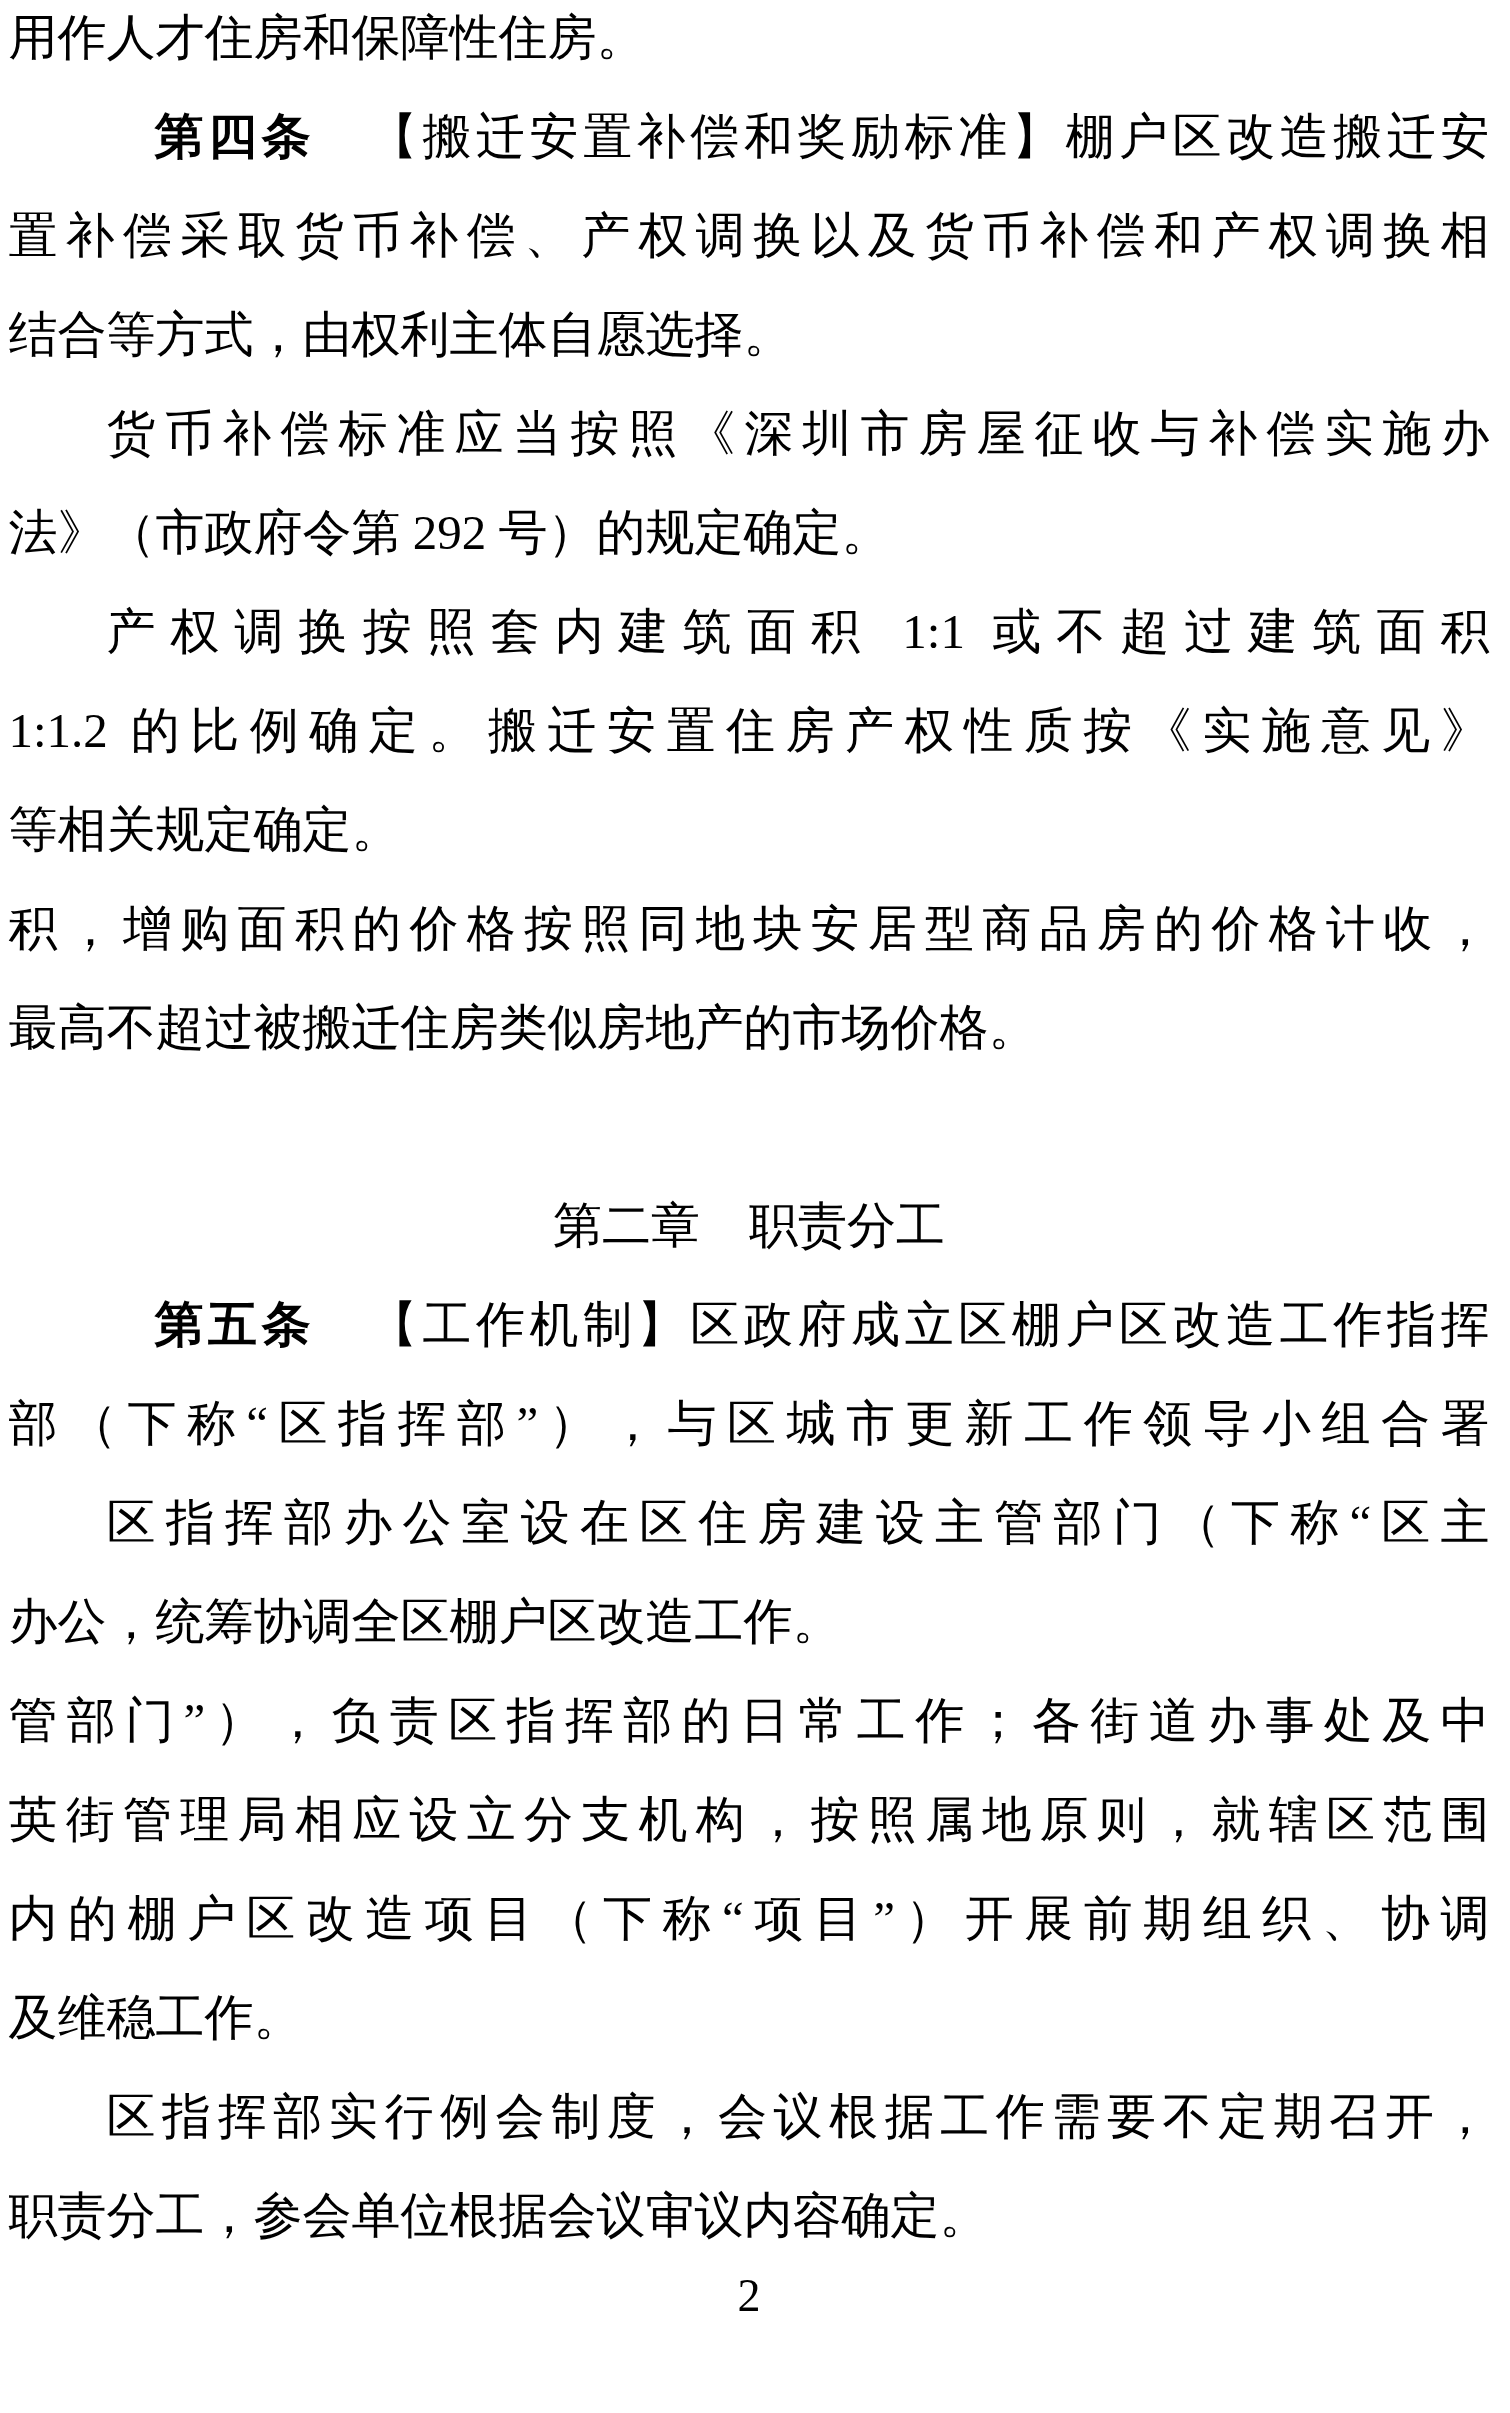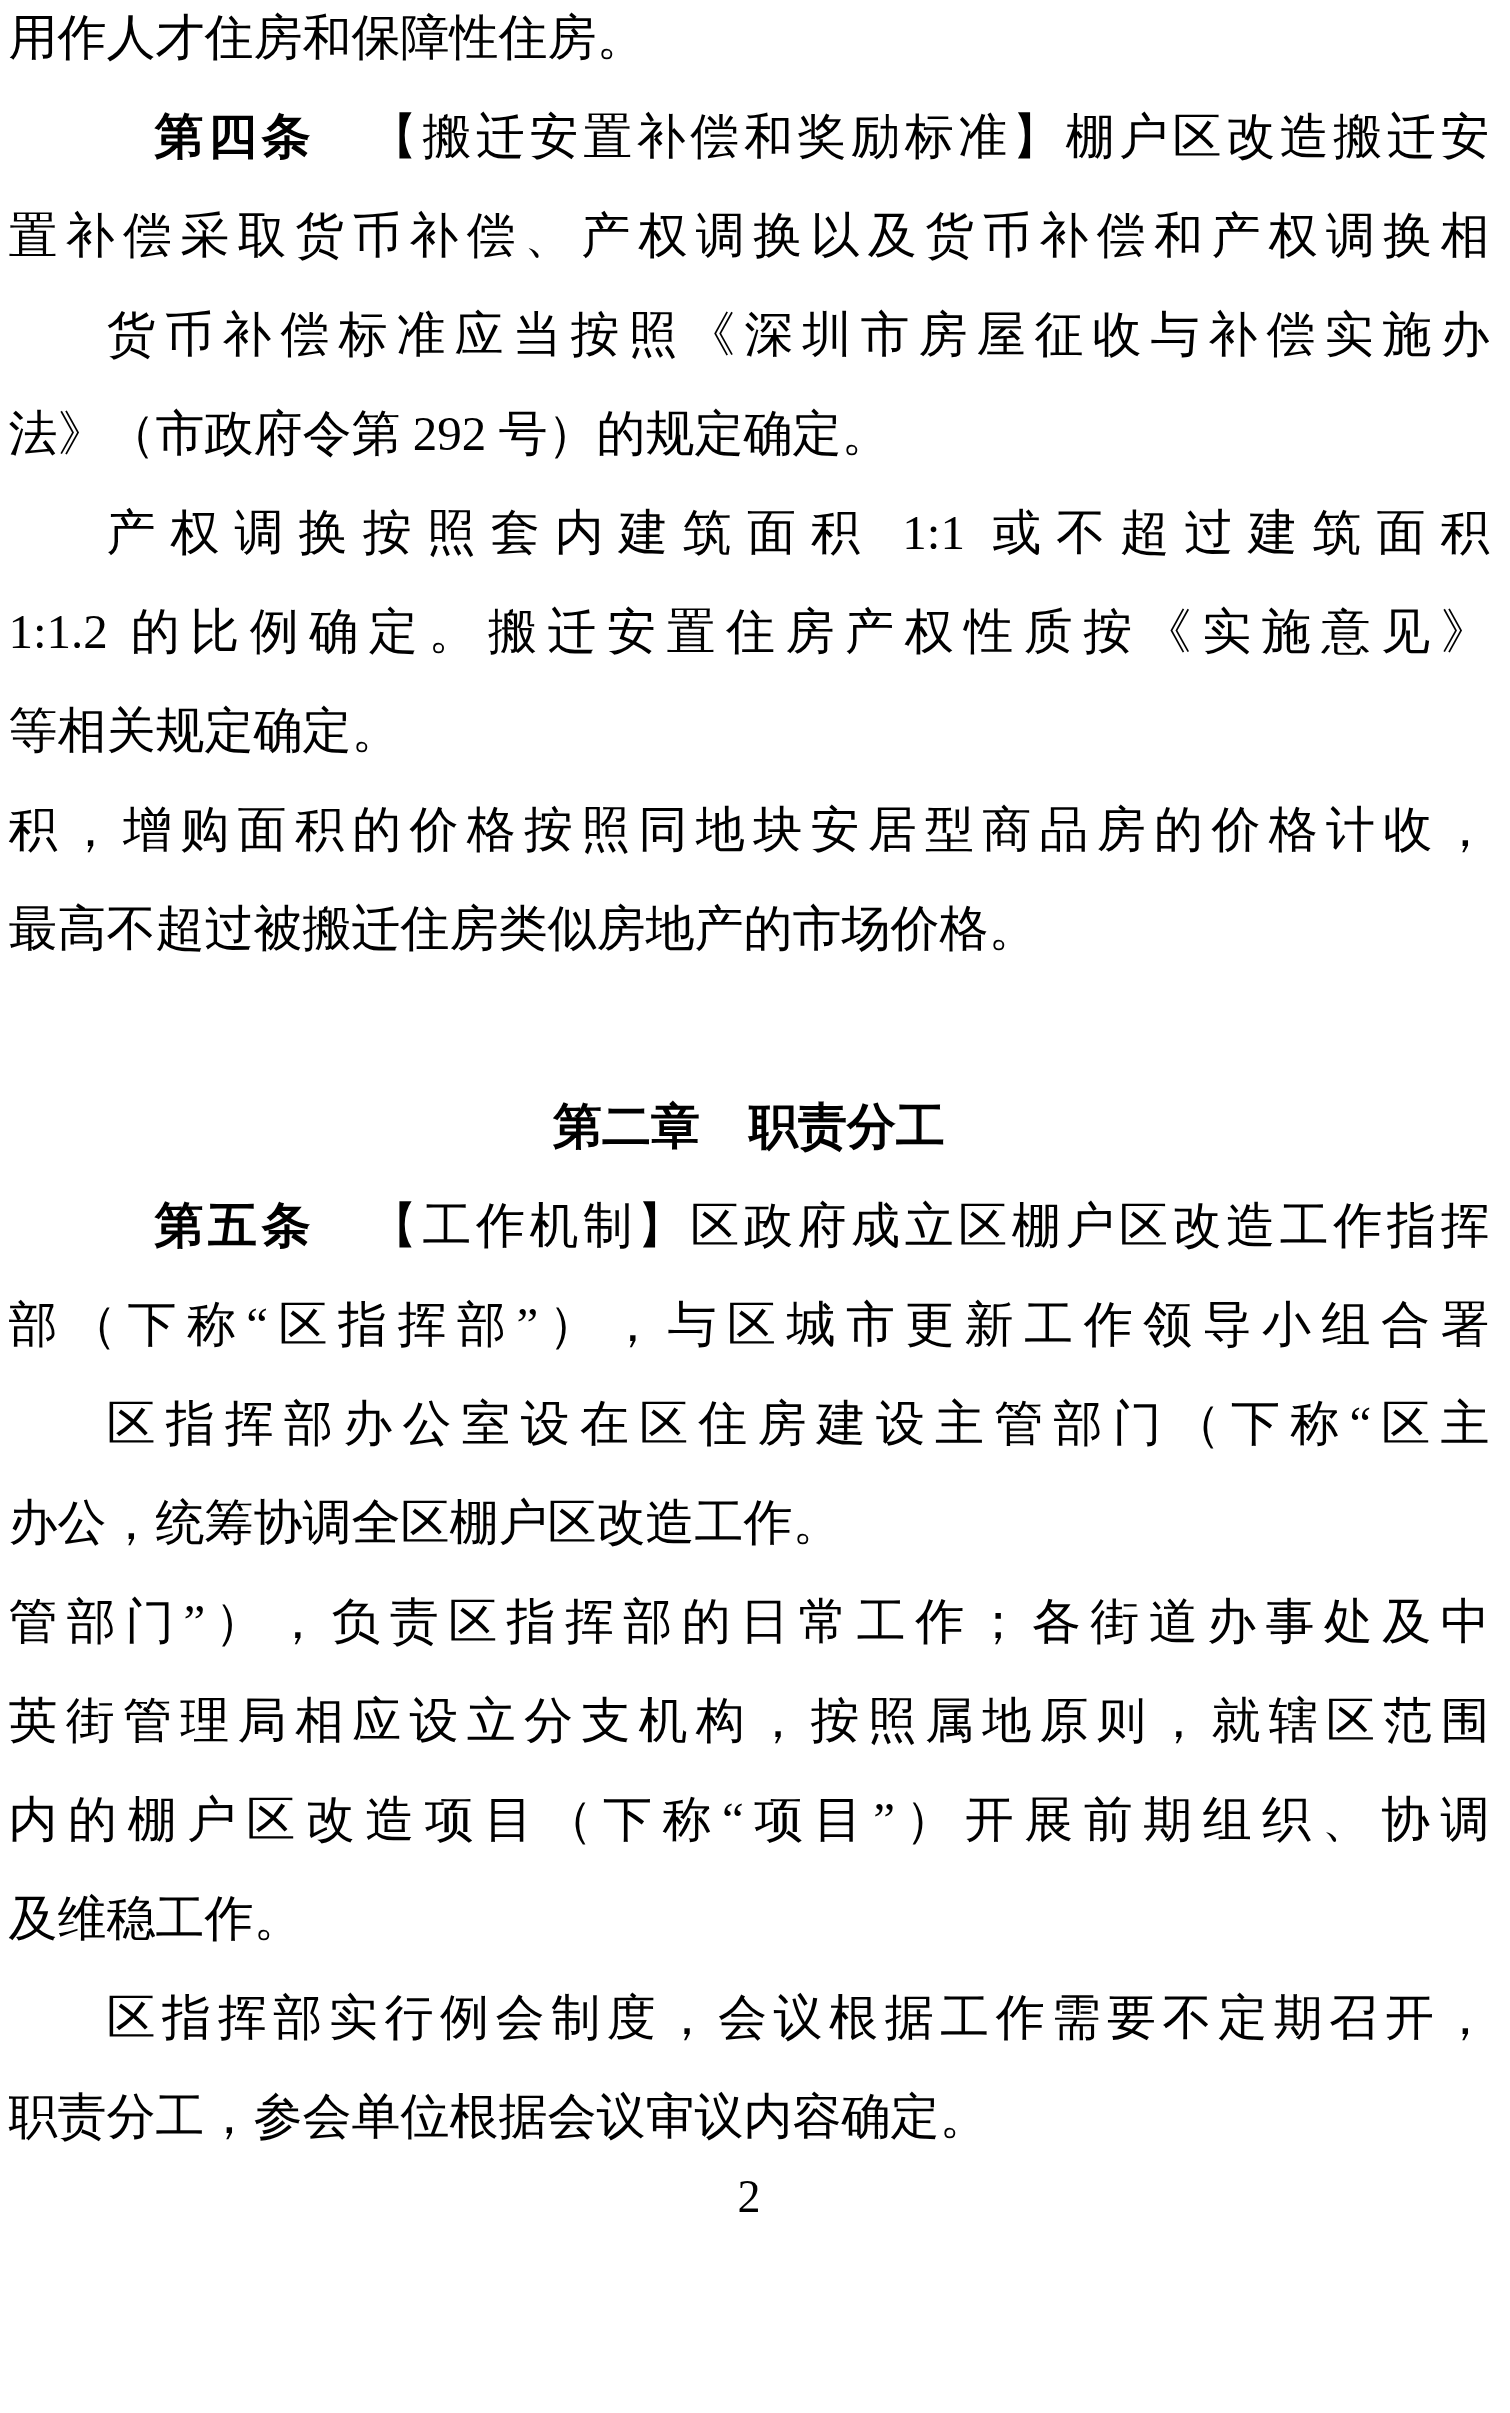--- a/index.html
+++ b/index.html
@@ -42,21 +42,21 @@
   }
   .hei {
     font-family: "Liberation Sans", "DejaVu Sans", sans-serif;
     font-weight: 700;
     margin-left: 48px;
   }
   .heading {
     text-align: right;
     text-align-last: center;
     font-family: "Liberation Sans", "DejaVu Sans", sans-serif;
-    font-weight: 700;
+    font-weight: 400;
   }
   .spacer {
     height: 99px;
   }
   .pagenum {
     margin-top: 5.1px;
     height: 51px;
     line-height: 51px;
     text-align: center;
     font-family: "Liberation Serif", "DejaVu Serif", serif;
@@ -67,20 +67,21 @@
 <body>
 
 <div class="page">
   <div class="textblock">
 
     <div class="ln short">用作人才住房和保障性住房。</div>
 
     <div class="ln jfull indent"><span class="hei">第四条</span><span>　【搬迁安置补偿和奖励标准】棚户区改造搬迁安</span></div>
 
     <div class="ln jfull">置补偿采取货币补偿、产权调换以及货币补偿和产权调换相</div>
+    <div class="ln short">结合等方式，由权利主体自愿选择。</div>
     <div class="ln jfull indent">货币补偿标准应当按照《深圳市房屋征收与补偿实施办</div>
     <div class="ln short">法》（市政府令第 292 号）的规定确定。</div>
     <div class="ln jfull indent">产权调换按照套内建筑面积 1:1 或不超过建筑面积</div>
     <div class="ln jfull">1:1.2 的比例确定。搬迁安置住房产权性质按《实施意见》</div>
     <div class="ln short">等相关规定确定。</div>
     <div class="ln jfull">积，增购面积的价格按照同地块安居型商品房的价格计收，</div>
     <div class="ln short">最高不超过被搬迁住房类似房地产的市场价格。</div>
 
     <div class="spacer"></div>
 

